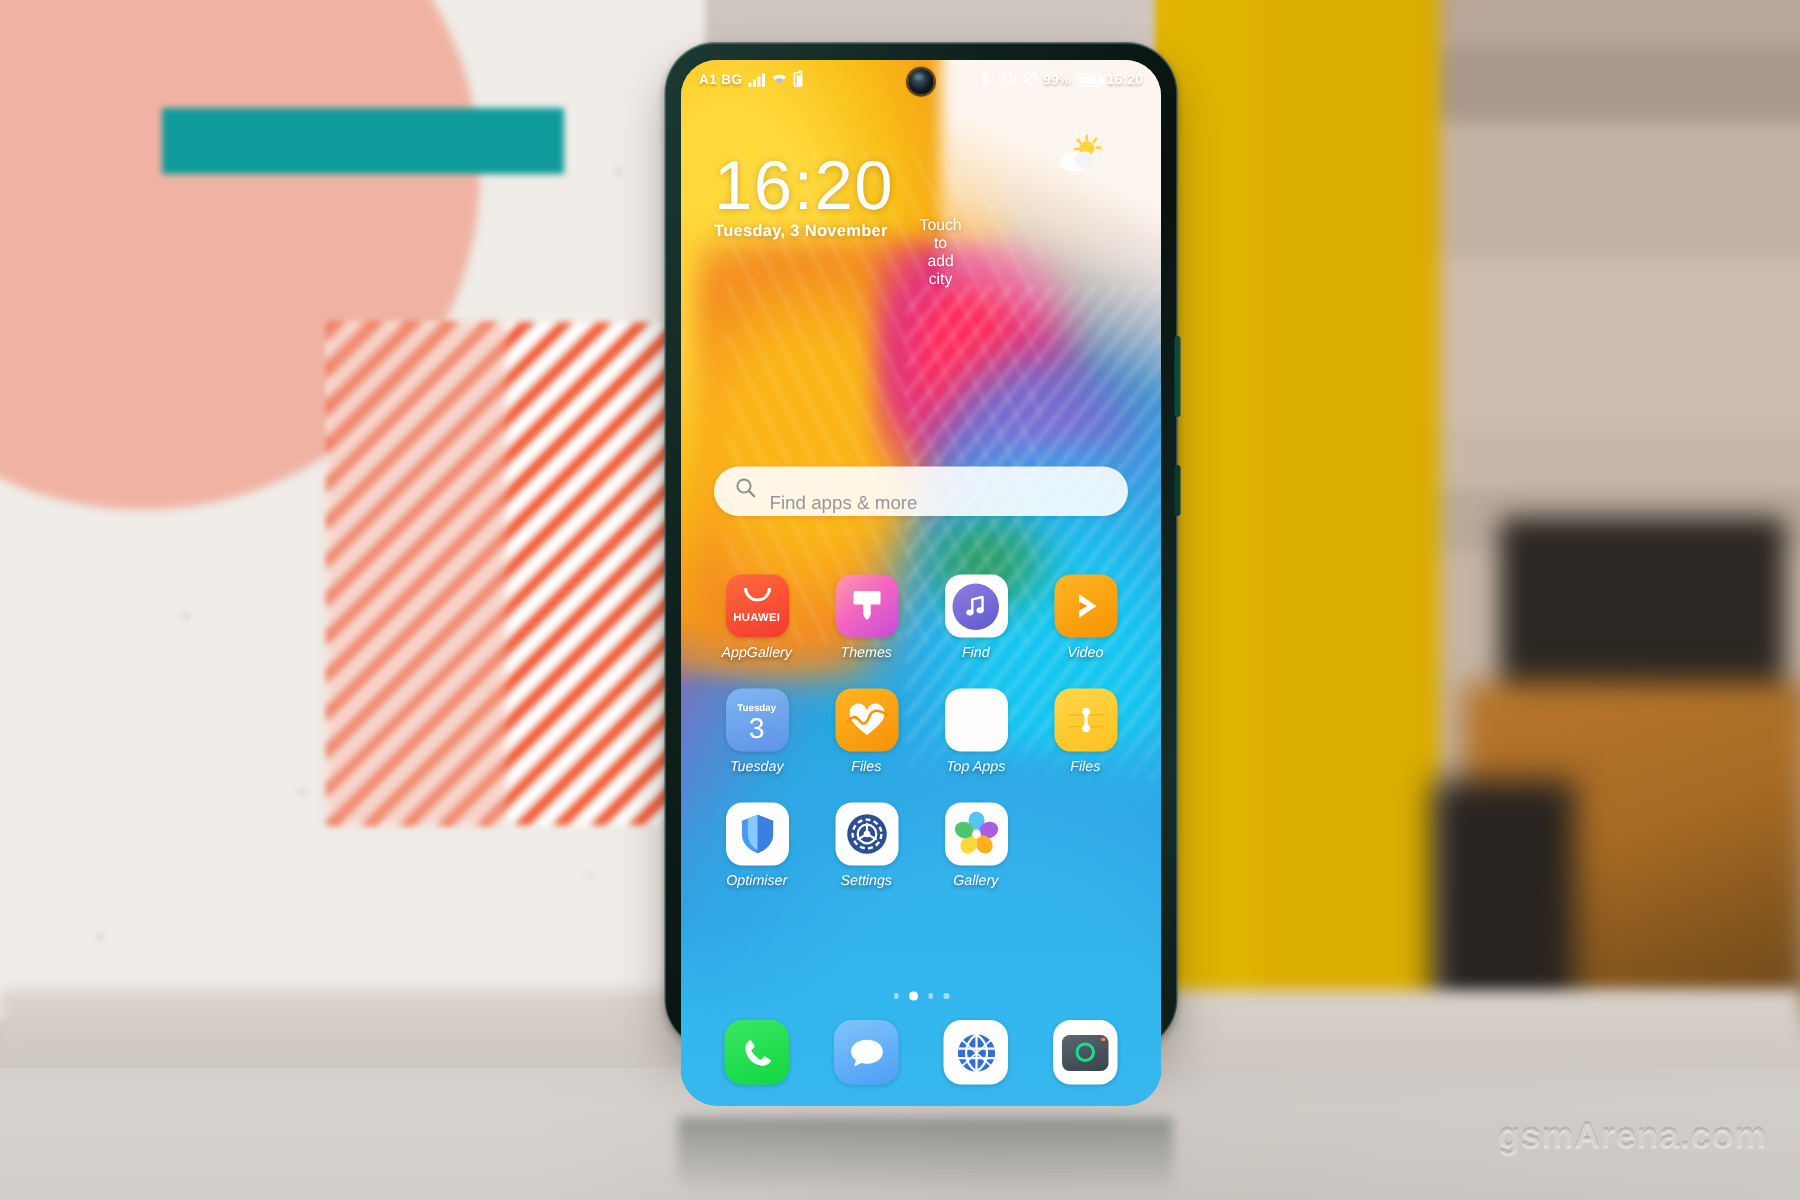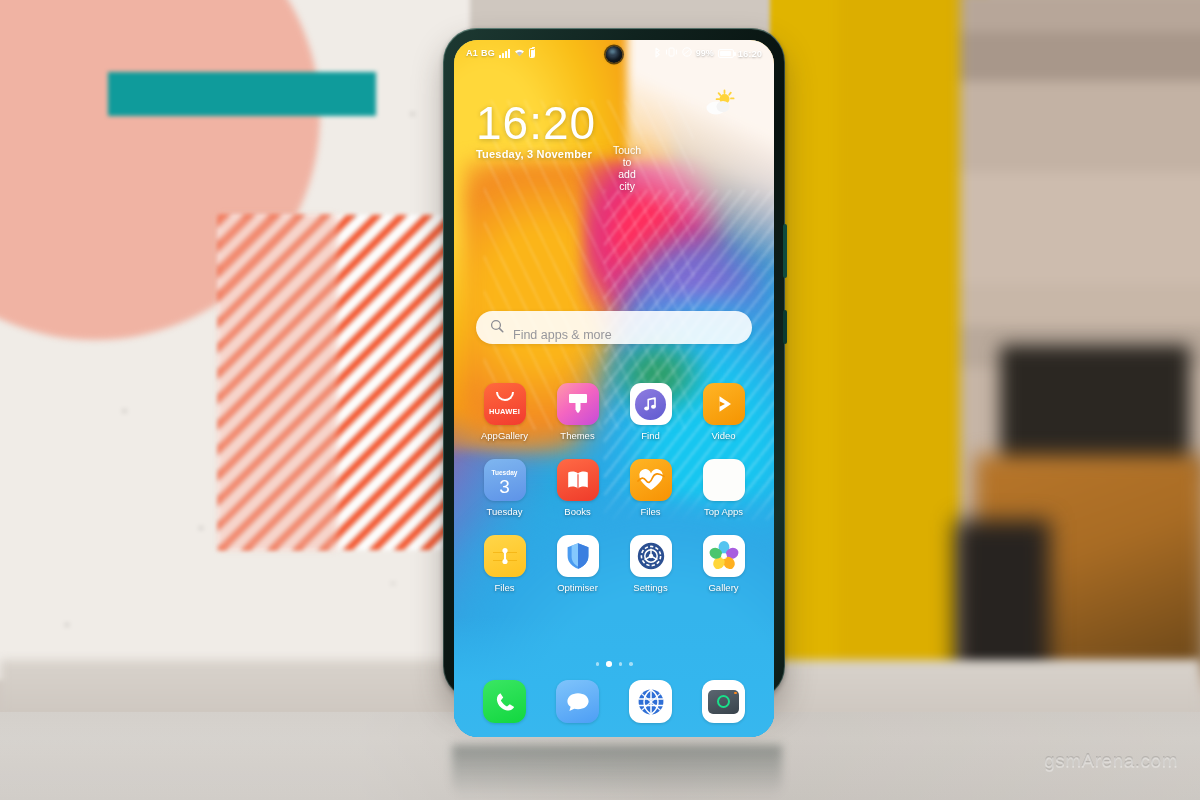--- a/index.html
+++ b/index.html
@@ -283,20 +283,21 @@
   }
   .app { display:flex; flex-direction:column; align-items:center; gap:5px; }
   .icon {
     width:42px; height:42px; border-radius:11px; position:relative;
     display:flex; align-items:center; justify-content:center; overflow:hidden;
     box-shadow:0 1px 3px rgba(0,0,0,.16);
   }
   .app-label {
     font-size:9.5px; color:#fff; text-shadow:0 1px 3px rgba(0,0,0,.45);
     white-space:nowrap;
+    font-style:italic;
   }
 
   
   .ic-appgallery{background:linear-gradient(160deg,#ff6a3d,#f23b2f);}
   .ic-appgallery .hw{color:#fff;font-size:7.5px;font-weight:700;letter-spacing:.2px;position:absolute;top:24px;}
   .ic-appgallery .arc{position:absolute;top:9px;left:12px;width:18px;height:9px;border:2px solid #fff;border-top:none;border-radius:0 0 10px 10px;}
   .ic-themes{background:linear-gradient(140deg,#ff9aa8 0%,#f566c0 45%,#c64bd9 100%);}
   .ic-music{background:#fff;}
   .music-circle{width:31px;height:31px;border-radius:50%;background:linear-gradient(150deg,#8f7de0,#5f5ad0);display:flex;align-items:center;justify-content:center;}
   .ic-video{background:linear-gradient(150deg,#ffb526,#f59400);}
@@ -330,21 +331,21 @@
   .ic-messages{background:linear-gradient(160deg,#7fc4fb,#4d9ef5);}
   .ic-browser{background:#fff;}
   .ic-camera{background:#fff;}
   .cam-body{width:31px;height:24px;border-radius:5px;background:linear-gradient(160deg,#5a6670,#39434c);position:relative;display:flex;align-items:center;justify-content:center;}
   .cam-ring{width:13px;height:13px;border-radius:50%;border:2px solid #18e08a;}
   .cam-dot{position:absolute;right:2.5px;top:2px;width:2.5px;height:2.5px;border-radius:50%;background:#ff8a1f;}
 
   
   .watermark {
     position:absolute; right:22px; bottom:28px; z-index:9;
-    font-size:19px; font-weight:400; letter-spacing:.5px;
+    font-size:24px; font-weight:700; letter-spacing:.5px;
     color:rgba(255,255,255,.17);
     text-shadow:0 1px 0 rgba(255,255,255,.30), 0 -1px 0 rgba(0,0,0,.12);
   }
 </style>
 </head>
 <body>
 
 <div id="scene">
 
   <div class="poster">
@@ -507,30 +508,20 @@
         </div>
 
         <div class="app">
           <div class="icon ic-calendar">
             <span class="cal-dow">Tuesday</span>
             <span class="cal-day">3</span>
           </div>
           <span class="app-label">Tuesday</span>
         </div>
 
-        <div class="app">
-          <div class="icon ic-books">
-            <svg width="26" height="22" viewBox="0 0 26 22">
-              <path d="M13 4.5 C10.5 2.2 6 2.2 3.2 3.4 V18.4 C6 17.2 10.5 17.2 13 19.4 Z" fill="#fff"></path>
-              <path d="M13 4.5 C15.5 2.2 20 2.2 22.8 3.4 V18.4 C20 17.2 15.5 17.2 13 19.4 Z" fill="#fff"></path>
-              <path d="M13 5.2 V19.2" stroke="#ef3b2a" stroke-width="1.1"></path>
-            </svg>
-          </div>
-          <span class="app-label">Books</span>
-        </div>
 
         <div class="app">
           <div class="icon ic-health">
             <svg width="28" height="26" viewBox="0 0 28 26">
               <path d="M14 23 C6 17 2.5 13 2.5 9.2 A5.6 5.6 0 0 1 14 6.6 A5.6 5.6 0 0 1 25.5 9.2 C25.5 13 22 17 14 23 Z" fill="#fff"></path>
               <path d="M1 14 q4.5 -5.5 8 -0.6 q3.5 5 6.5 -2.6 q3 -7.2 11.5 -1.4" fill="none" stroke="#f79203" stroke-width="1.7" stroke-linecap="round"></path>
             </svg>
           </div>
           <span class="app-label">Files</span>
         </div>

